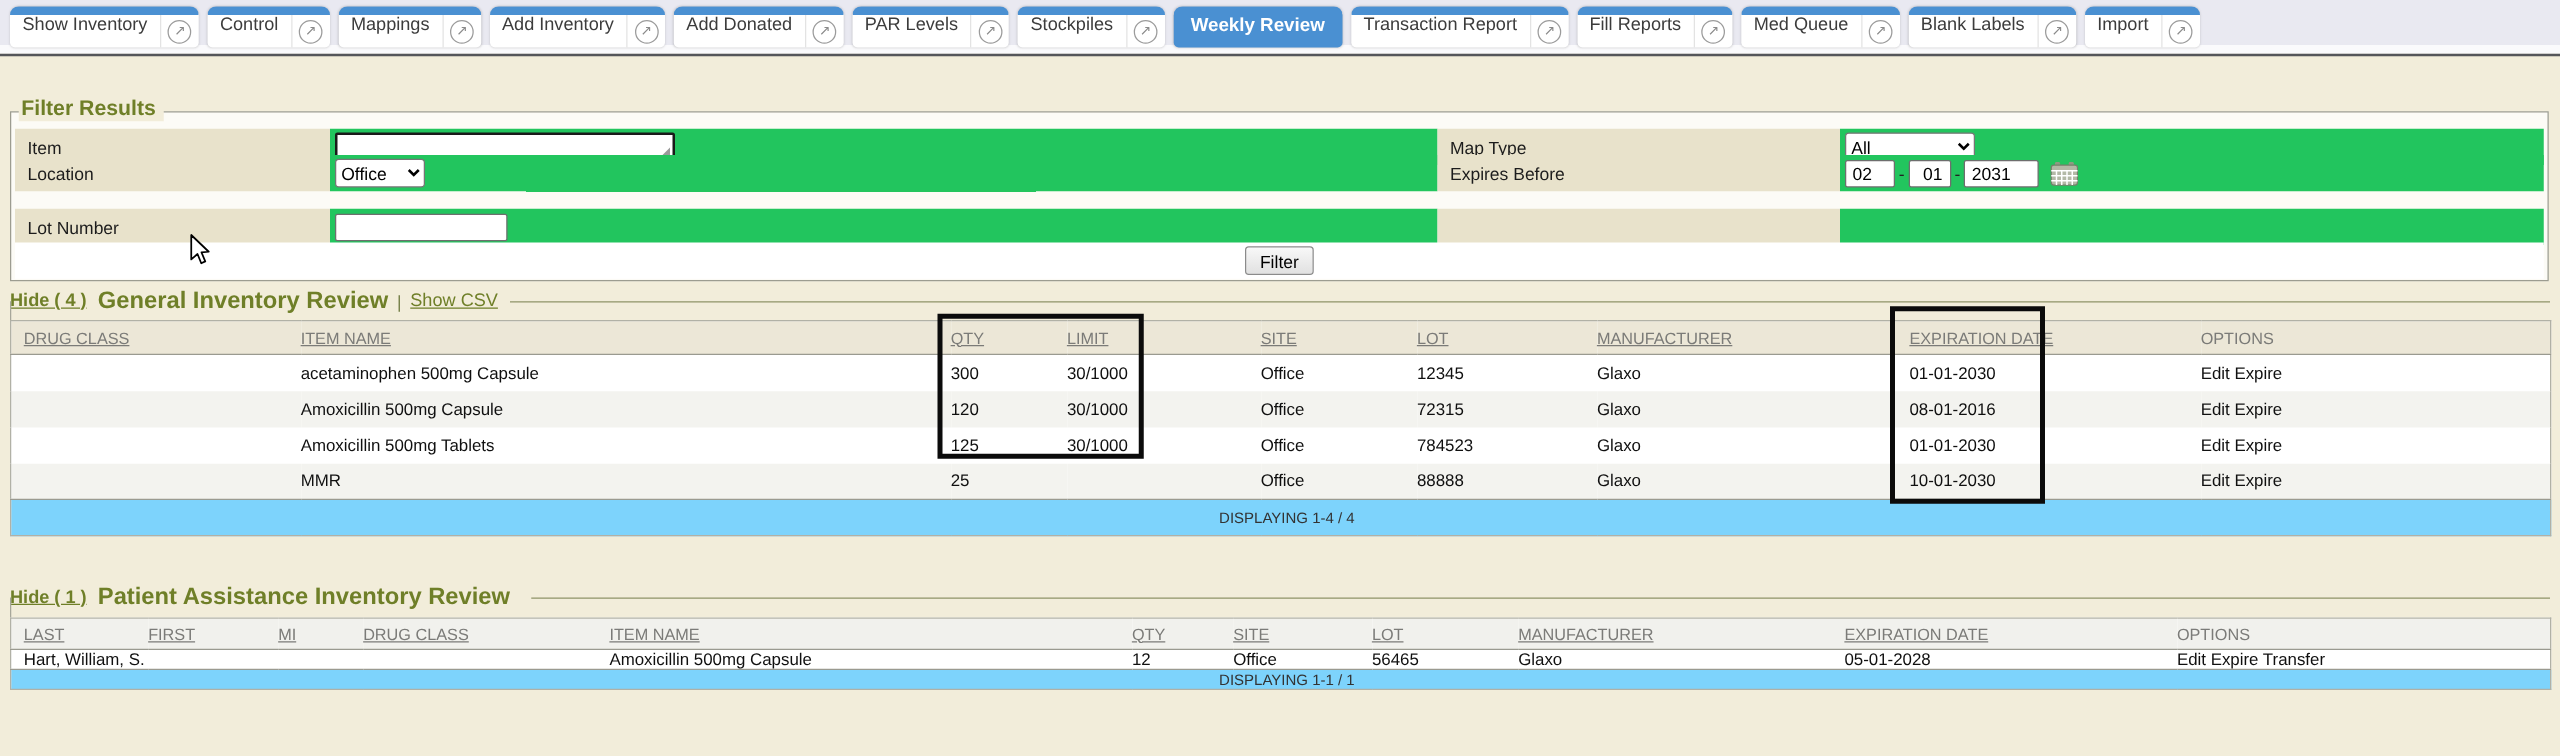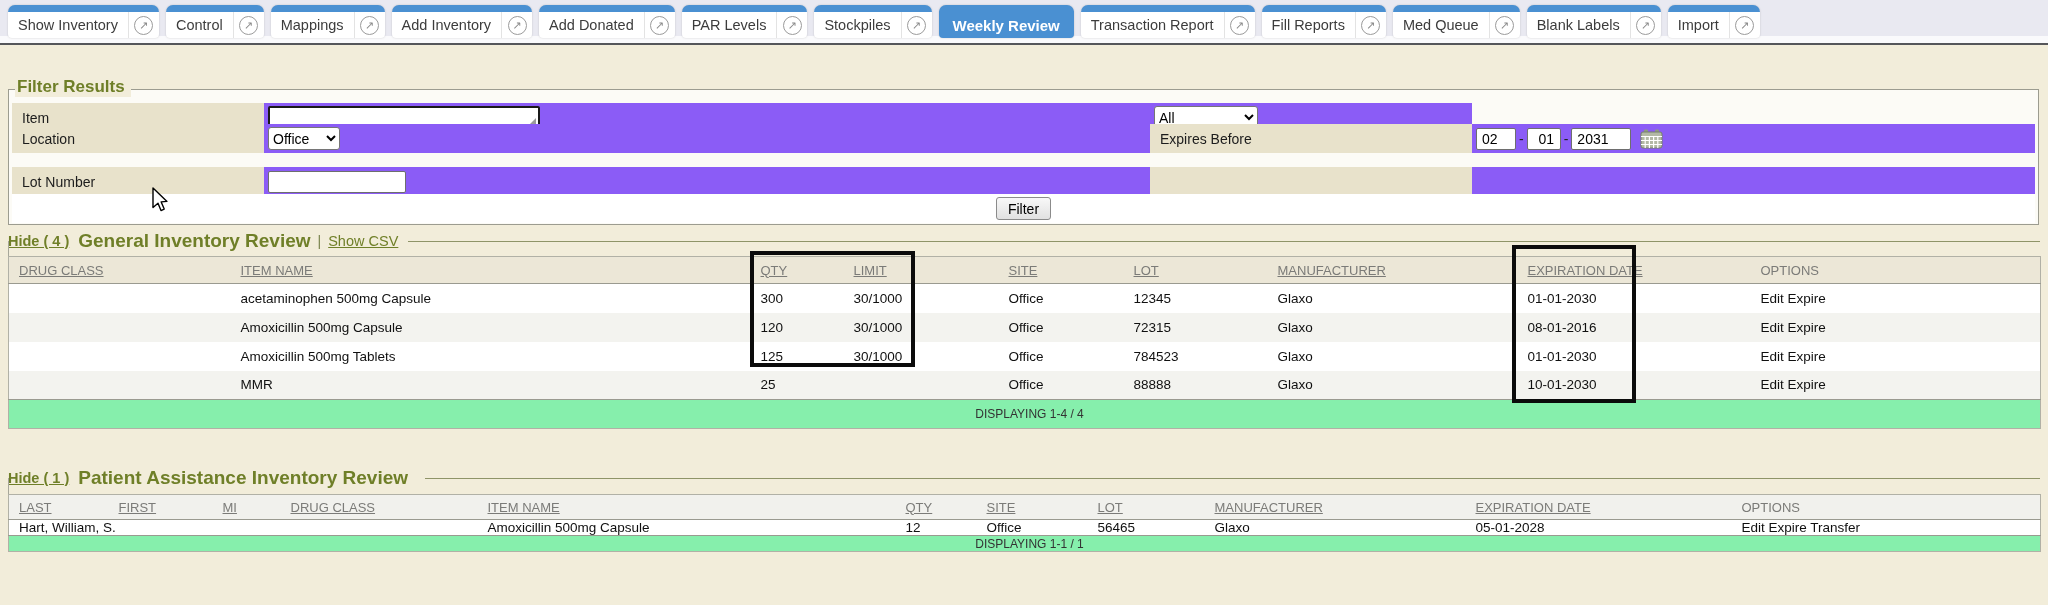--- a/index.html
+++ b/index.html
@@ -12,21 +12,21 @@
 
   
   .navbar {
     position:absolute; top:0; left:0; width:2048px; height:45px;
     background:linear-gradient(to bottom,#e9e9f1 0,#e9e9f1 36px,#fafafc 36px,#fafafc 45px);
     border-bottom:2px solid #55565a;
     display:flex; align-items:flex-start;
   }
   .tab {
     margin-top:5px; margin-left:7px; height:33px;
-    display:flex; align-items:center; background:#fff;
+    display:flex; background:#fff;
     border-top:7px solid #4a90d2; border-radius:7px 7px 4px 4px;
     box-shadow:0 0 2px rgba(0,0,0,.18);
     cursor:pointer; flex:0 0 auto;
   }
   .tab:first-child { margin-left:8px; }
   .tab-label { padding:0 10px; font-size:14.5px; color:#3c3c3c; white-space:nowrap; }
   .tab-sep { width:1px; align-self:stretch; background:#e3e3e3; }
   .tab-icon { width:30px; display:flex; justify-content:center; align-items:center; }
   .circ {
     width:19px; height:19px; border:1px solid #9b9b9b; border-radius:50%;
@@ -46,21 +46,21 @@
   }
   .f-row {
     position:absolute; left:3px; right:3px; height:29px;
     display:grid; grid-template-columns:252px 886px 322px 1fr;
   }
   .r1 { top:13px; } .r2 { top:34px; } .r3 { top:77px; }
   .f-row .lab {
     background:#e8e2cb; display:flex; align-items:center;
     padding-left:10px; font-size:14px; color:#1c1c1c;
   }
-  .f-row .fld { background:#8b5cf6; display:flex; align-items:center; padding-left:4px; }
+  .f-row .fld { background:#22c55e; display:flex; align-items:center; padding-left:4px; }
   .btn-row {
     position:absolute; left:3px; right:3px; top:104px; height:29px;
     background:#fff; display:flex; justify-content:center; align-items:center;
   }
   .item-wrap { position:relative; display:inline-block; }
   .item-input {
     width:272px; height:24px; border:2px solid #1a1a1a; border-radius:2px;
     font-size:14px; padding:0 4px; outline:none; background:#fff;
   }
   .item-wrap::after {
@@ -113,21 +113,21 @@
     text-decoration:underline; white-space:nowrap; overflow:visible; padding:0;
   }
   th.nou { text-decoration:none; }
   #gtbl th { background:#ece7d7; height:27px; border-bottom:1px solid #9a9a90; }
   #ptbl th { background:#f1f1ed; height:25px; border-bottom:1px solid #9a9a90; }
   td { font-size:13.5px; color:#101010; white-space:nowrap; overflow:visible; padding:0; }
   #gtbl td { height:29px; }
   #ptbl td { height:16px; }
   #gtbl tr.alt { background:#f3f3ef; }
   tr.footer td {
-    border-top:1px solid #9a9a90; background:#86efac; text-align:center;
+    border-top:1px solid #9a9a90; background:#7dd3fc; text-align:center;
     font-size:12px; color:#333; height:26px;
   }
   th:first-child, td:first-child { padding-left:10px; }
 
   
   .annbox { position:absolute; border:4px solid #0b0b0b; z-index:50; pointer-events:none; }
   #ann1 { left:750px; top:251px; width:165px; height:116px; }
   #ann2 { left:1512px; top:245px; width:124px; height:158px; }
   #cursor { position:absolute; left:148px; top:186px; z-index:60; pointer-events:none; }
 </style>
@@ -227,20 +227,21 @@
 <div class="fieldset">
   <span class="legend">Filter Results</span>
 
   <div class="f-row r1">
     <div class="lab">Item</div>
     <div class="fld">
       <span class="item-wrap">
         <input class="item-input" type="text" autofocus="" value="" style="">
       </span>
     </div>
+    <div class="lab">Map Type</div>
     <div class="fld">
       <select class="map-select">
         <option>All</option>
       </select>
     </div>
   </div>
 
   <div class="f-row r2">
     <div class="lab">Location</div>
     <div class="fld">

